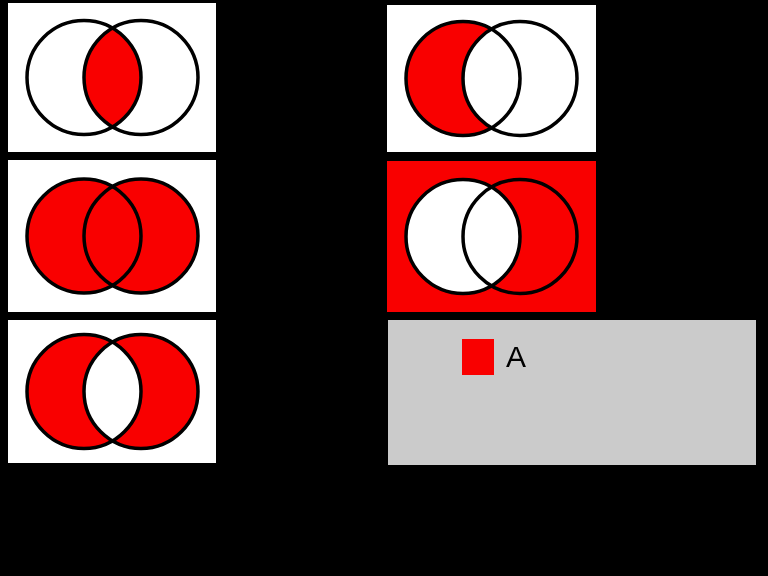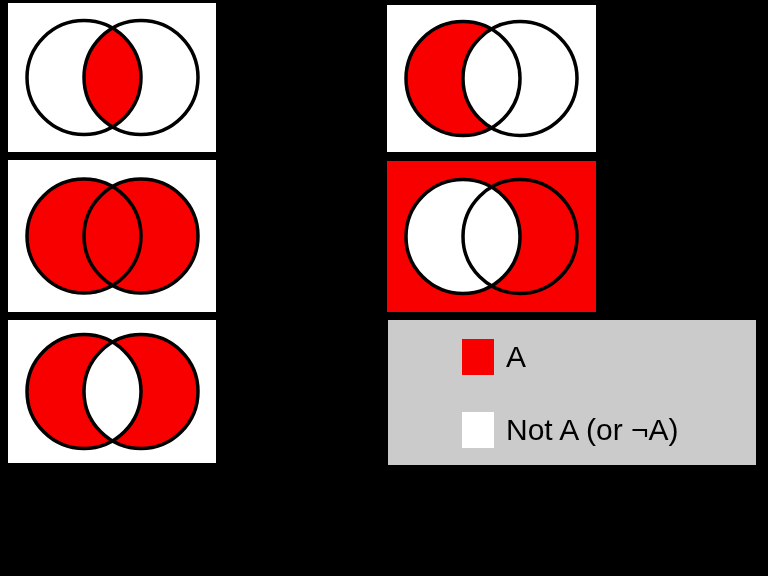--- a/index.html
+++ b/index.html
@@ -123,18 +123,14 @@
         <circle cx="76" cy="75.5" r="57" fill="none" stroke="#000000" stroke-width="3.5"></circle>
         <circle cx="133" cy="75.5" r="57" fill="none" stroke="#000000" stroke-width="3.5"></circle>
       </svg>
     </div>
 
   <div id="legend" style="left: 388px; top: 320px; width: 368px; height: 145px; background: rgb(203, 203, 203);">
     <div class="legend-row">
       <span class="swatch" style="background: rgb(249, 0, 0);"></span>
       <span class="legend-label">A</span>
     </div>
-    <div class="legend-row">
-      <span class="swatch" style="background: rgb(255, 255, 255);"></span>
-      <span class="legend-label">Not A (or ¬A)</span>
-    </div>
   </div>
 </div>
 
 </body></html>

